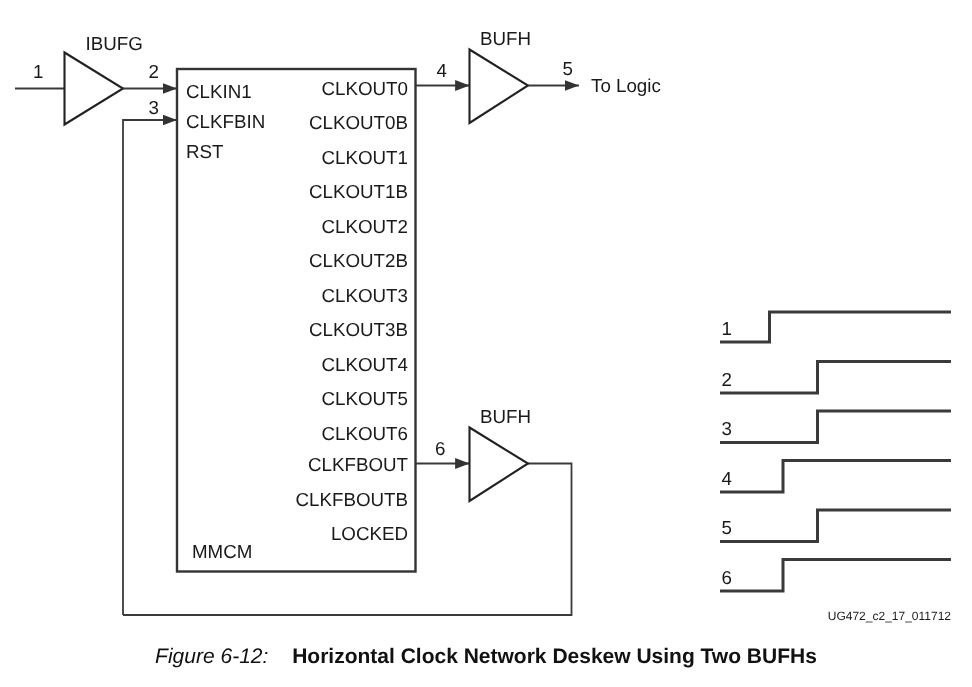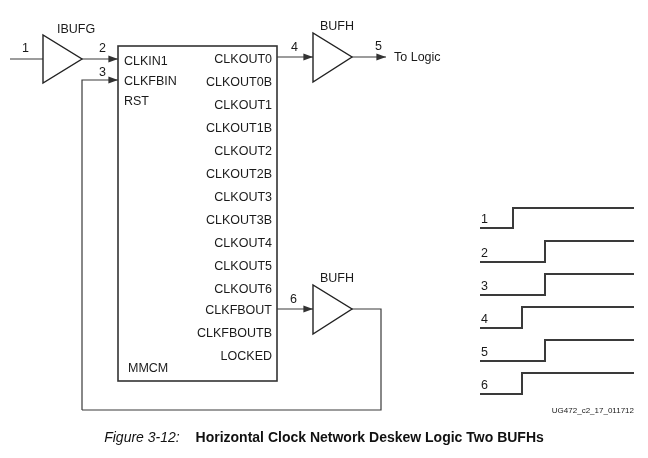--- a/index.html
+++ b/index.html
@@ -90,15 +90,15 @@
     <text class="lbl" x="481" y="356">5</text>
 
     <path class="wave" d="M480,394 L522,394 L522,373 L634,373"></path>
     <text class="lbl" x="481" y="389">6</text>
   </g>
 
   <text class="small" x="634" y="413" text-anchor="end">UG472_c2_17_011712</text>
 </svg>
 
 <div class="caption">
-  <span class="fig">Figure 3-12:</span>
-  <span class="title">Horizontal Clock Network Deskew Logic Two BUFHs</span>
+  <span class="fig">Figure 6-12:</span>
+  <span class="title">Horizontal Clock Network Deskew Using Two BUFHs</span>
 </div>
 
 </body></html>

